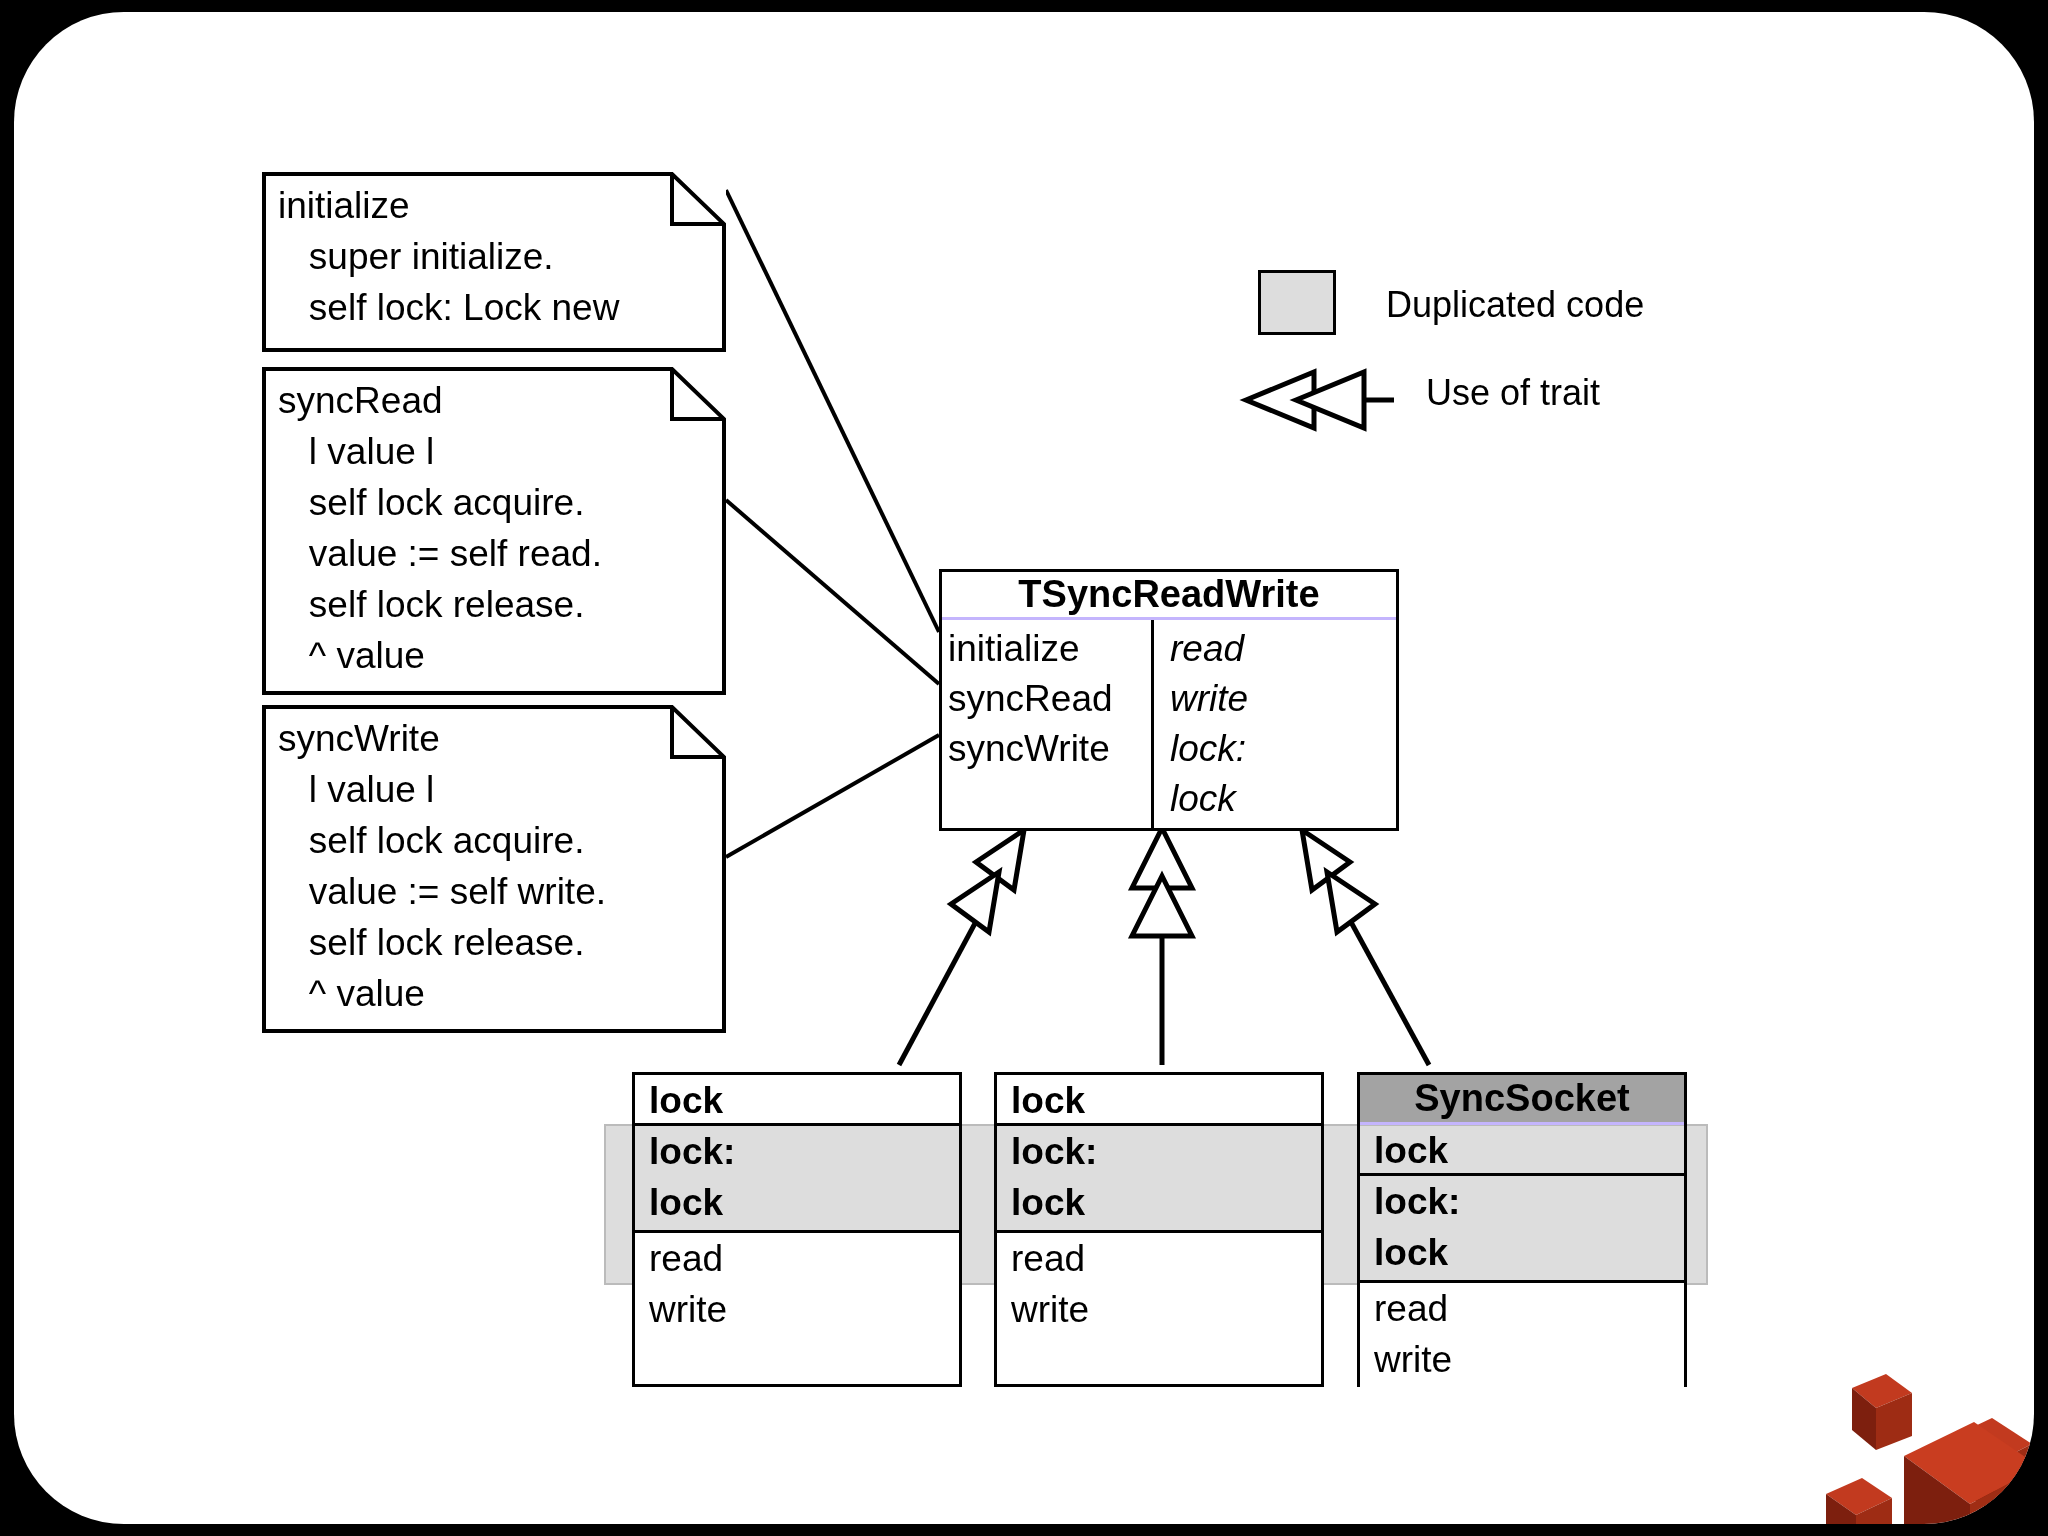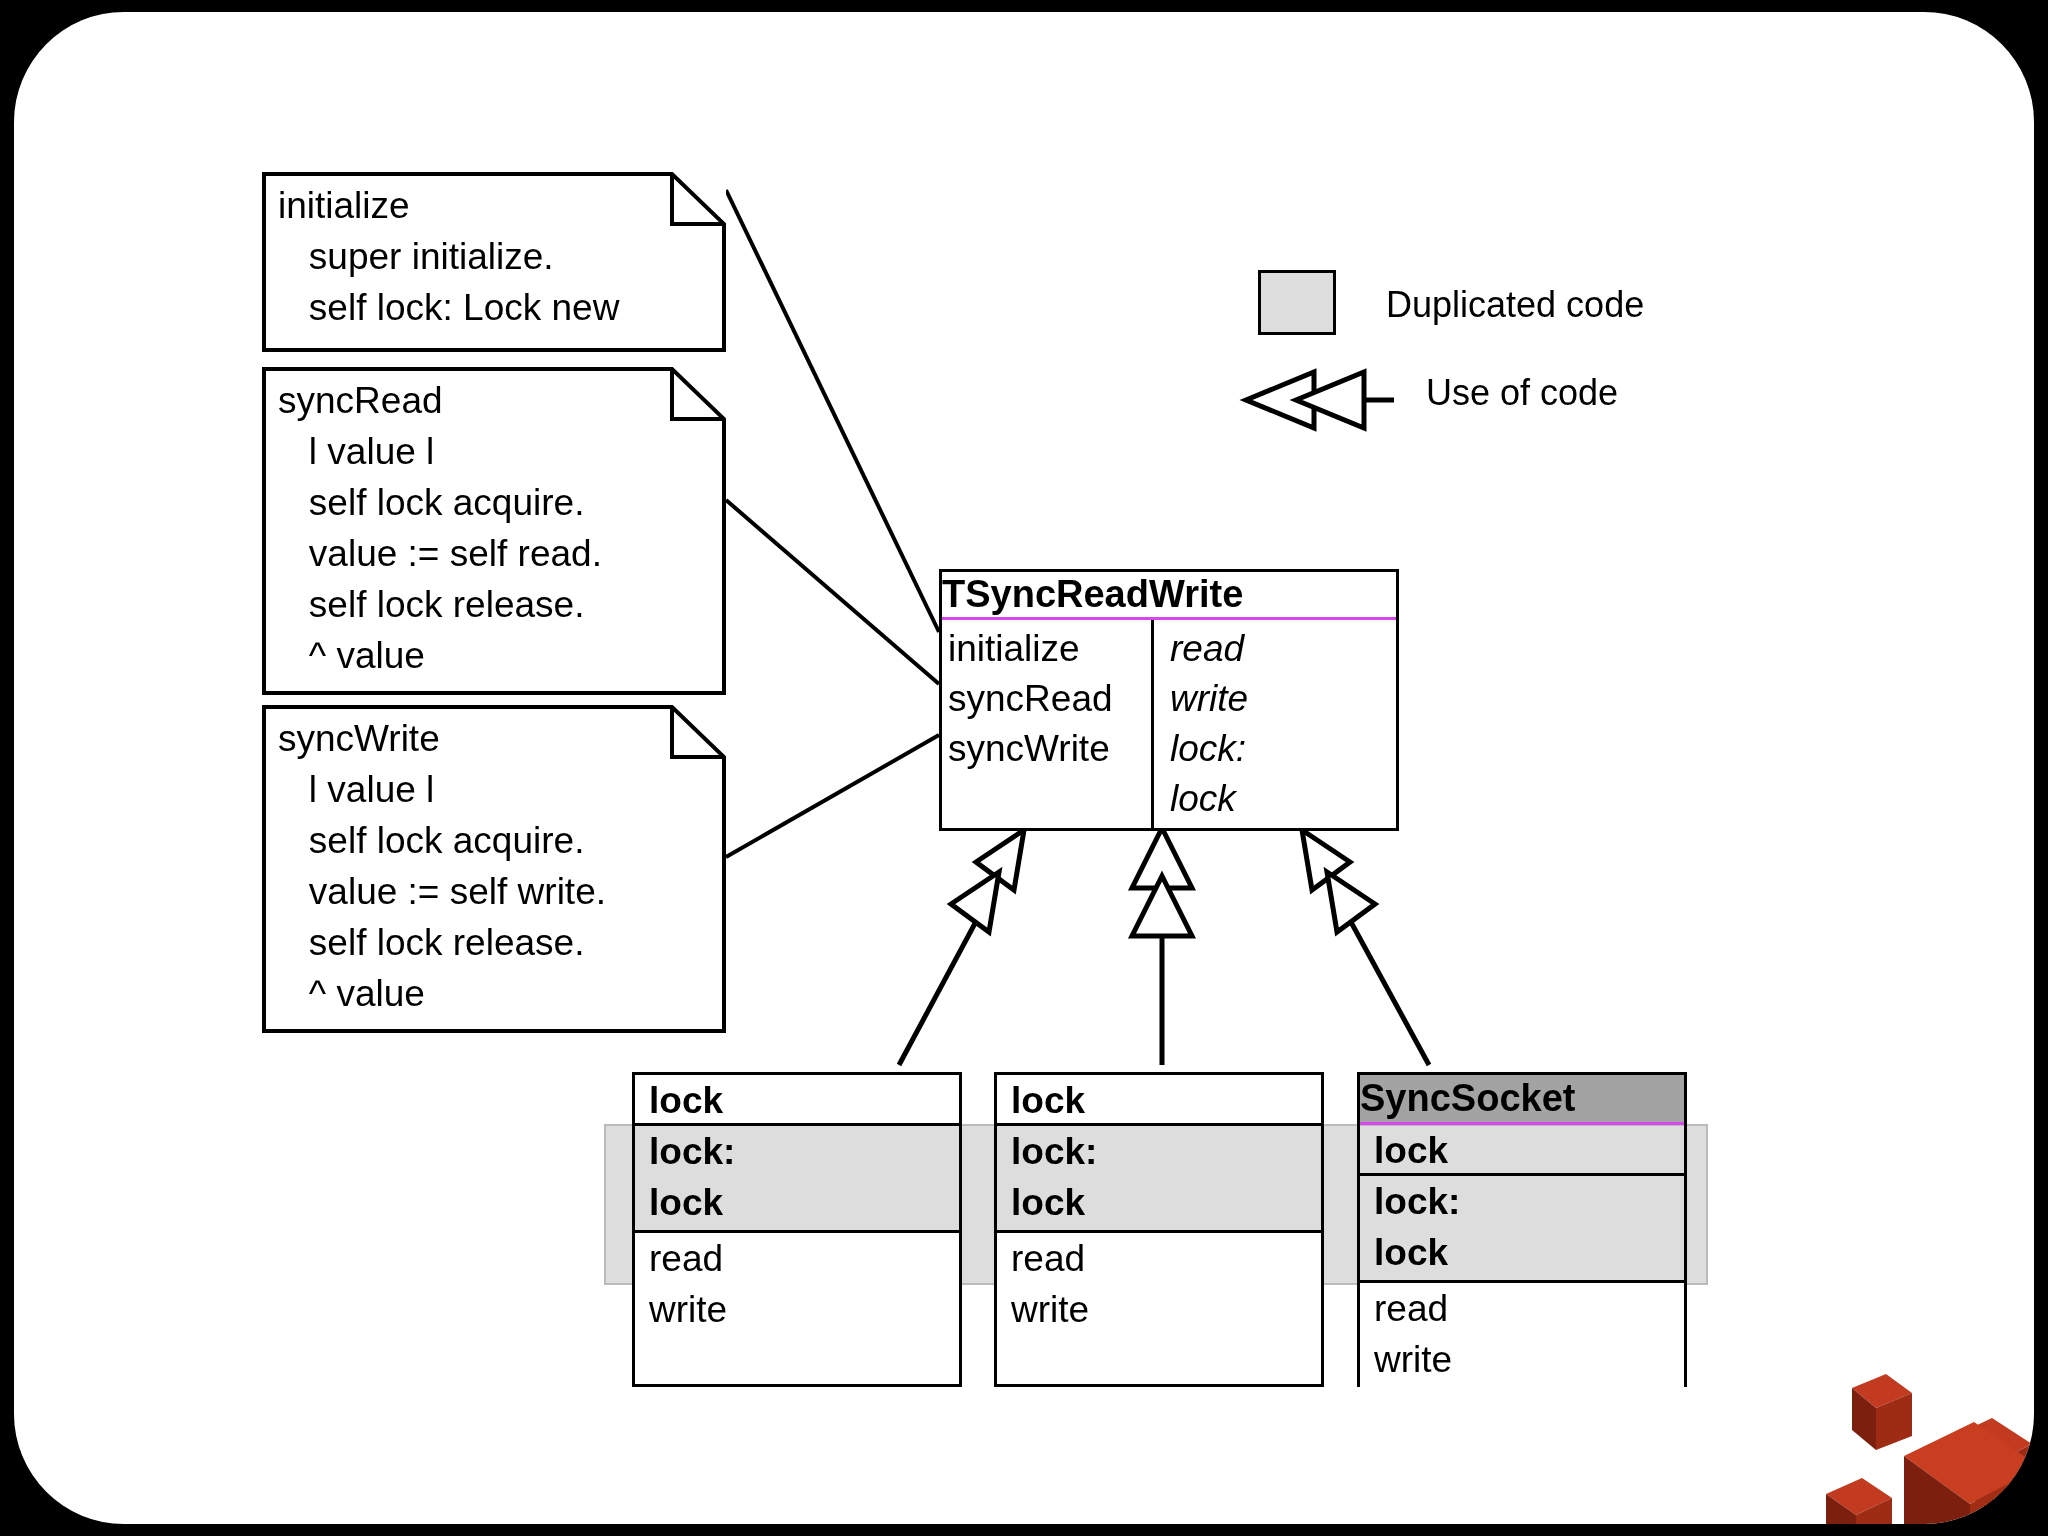--- a/index.html
+++ b/index.html
@@ -55,23 +55,24 @@
 
   .classbox {
     position: absolute;
     box-sizing: border-box;
     border: 3px solid #000000;
     background: #ffffff;
   }
   .cls-title {
     font-weight: bold;
     font-size: 38px;
-    color: #000;
-    box-sizing: border-box;
-    border-bottom: 3px solid #d946ef;
+    text-align: center;
+    color: #000;
+    box-sizing: border-box;
+    border-bottom: 3px solid #c4b5fd;
   }
 
   .trait-body {
     display: flex;
     box-sizing: border-box;
   }
   .trait-col {
     box-sizing: border-box;
     padding: 4px 0 0 6px;
   }
@@ -258,21 +259,21 @@
     </div>
 
     <div class="legend-swatch" style="left:1244px; top:258px; width:78px; height:65px; z-index:5;"></div>
     <div class="legend-label" style="left:1372px; top:272px; z-index:5;">Duplicated code</div>
 
     <svg class="overlay" style="z-index:5;" viewBox="0 0 2020 1512">
       <line x1="1318" y1="388" x2="1380" y2="388" stroke="#000" stroke-width="5"></line>
       <polygon points="1232,388 1300,360 1300,416" fill="#fff" stroke="#000" stroke-width="5"></polygon>
       <polygon points="1282,388 1350,360 1350,416" fill="#fff" stroke="#000" stroke-width="5"></polygon>
     </svg>
-    <div class="legend-label" style="left:1412px; top:360px; z-index:5;">Use of code</div>
+    <div class="legend-label" style="left:1412px; top:360px; z-index:5;">Use of trait</div>
 
     <svg class="overlay" style="z-index:6;" viewBox="0 0 2020 1512">
       <g>
         <polygon points="1838,1376 1872,1362 1898,1381 1862,1396" fill="#c23a1f"></polygon>
         <polygon points="1838,1376 1862,1396 1862,1438 1838,1418" fill="#7d1f0e"></polygon>
         <polygon points="1862,1396 1898,1381 1898,1424 1862,1438" fill="#9e2c14"></polygon>
       </g>
       <g>
         <polygon points="1812,1482 1848,1466 1878,1486 1842,1503" fill="#c23a1f"></polygon>
         <polygon points="1812,1482 1842,1503 1842,1548 1812,1528" fill="#7d1f0e"></polygon>

